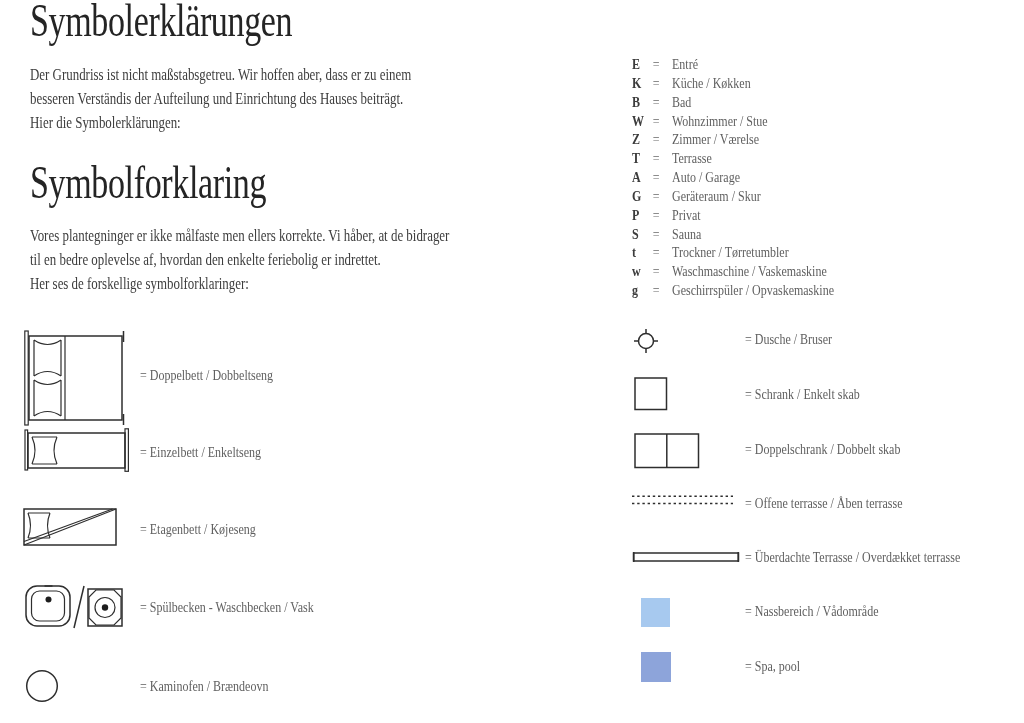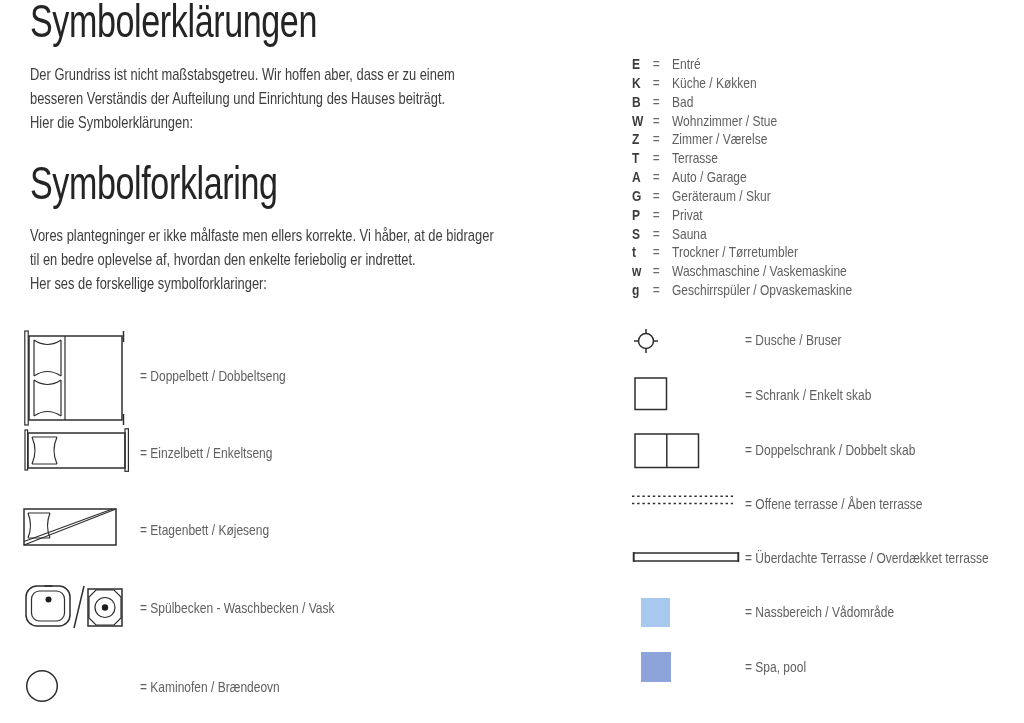--- a/index.html
+++ b/index.html
@@ -1,18 +1,18 @@
 <!DOCTYPE html>
 <html><head>
 <meta charset="utf-8">
 <style>
   html,body { margin:0; padding:0; background:#fff; }
   .page {
     position:relative; width:1024px; height:723px; background:#ffffff;
-    font-family:Liberation Sans, sans-serif; overflow:hidden;
+    font-family:Liberation Serif, serif; overflow:hidden;
   }
   .h {
     position:absolute; left:30px; margin:0;
     font-size:46px; line-height:46px; font-weight:400; letter-spacing:-0.5px;
     color:#242424; transform:scaleX(0.74); transform-origin:0 0; white-space:nowrap;
   }
   .para {
     position:absolute; left:30px; margin:0;
     font-size:17px; line-height:24px; color:#3d3d3d;
     transform:scaleX(0.76); transform-origin:0 0; white-space:nowrap;

